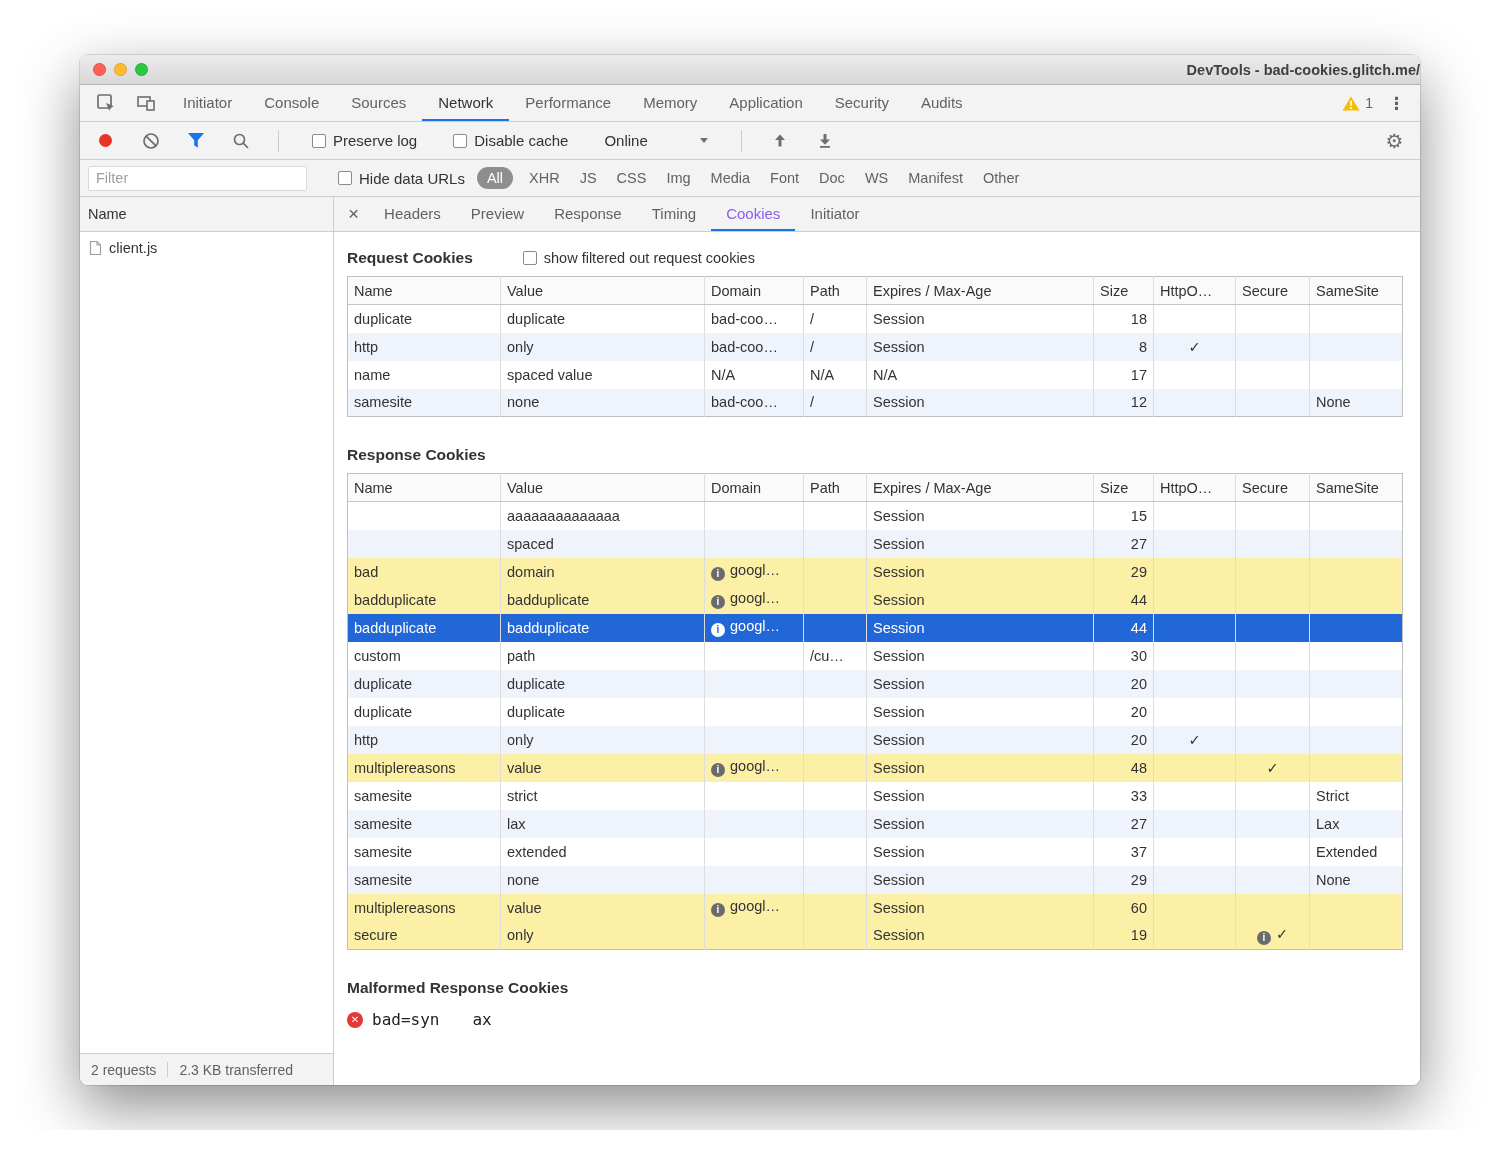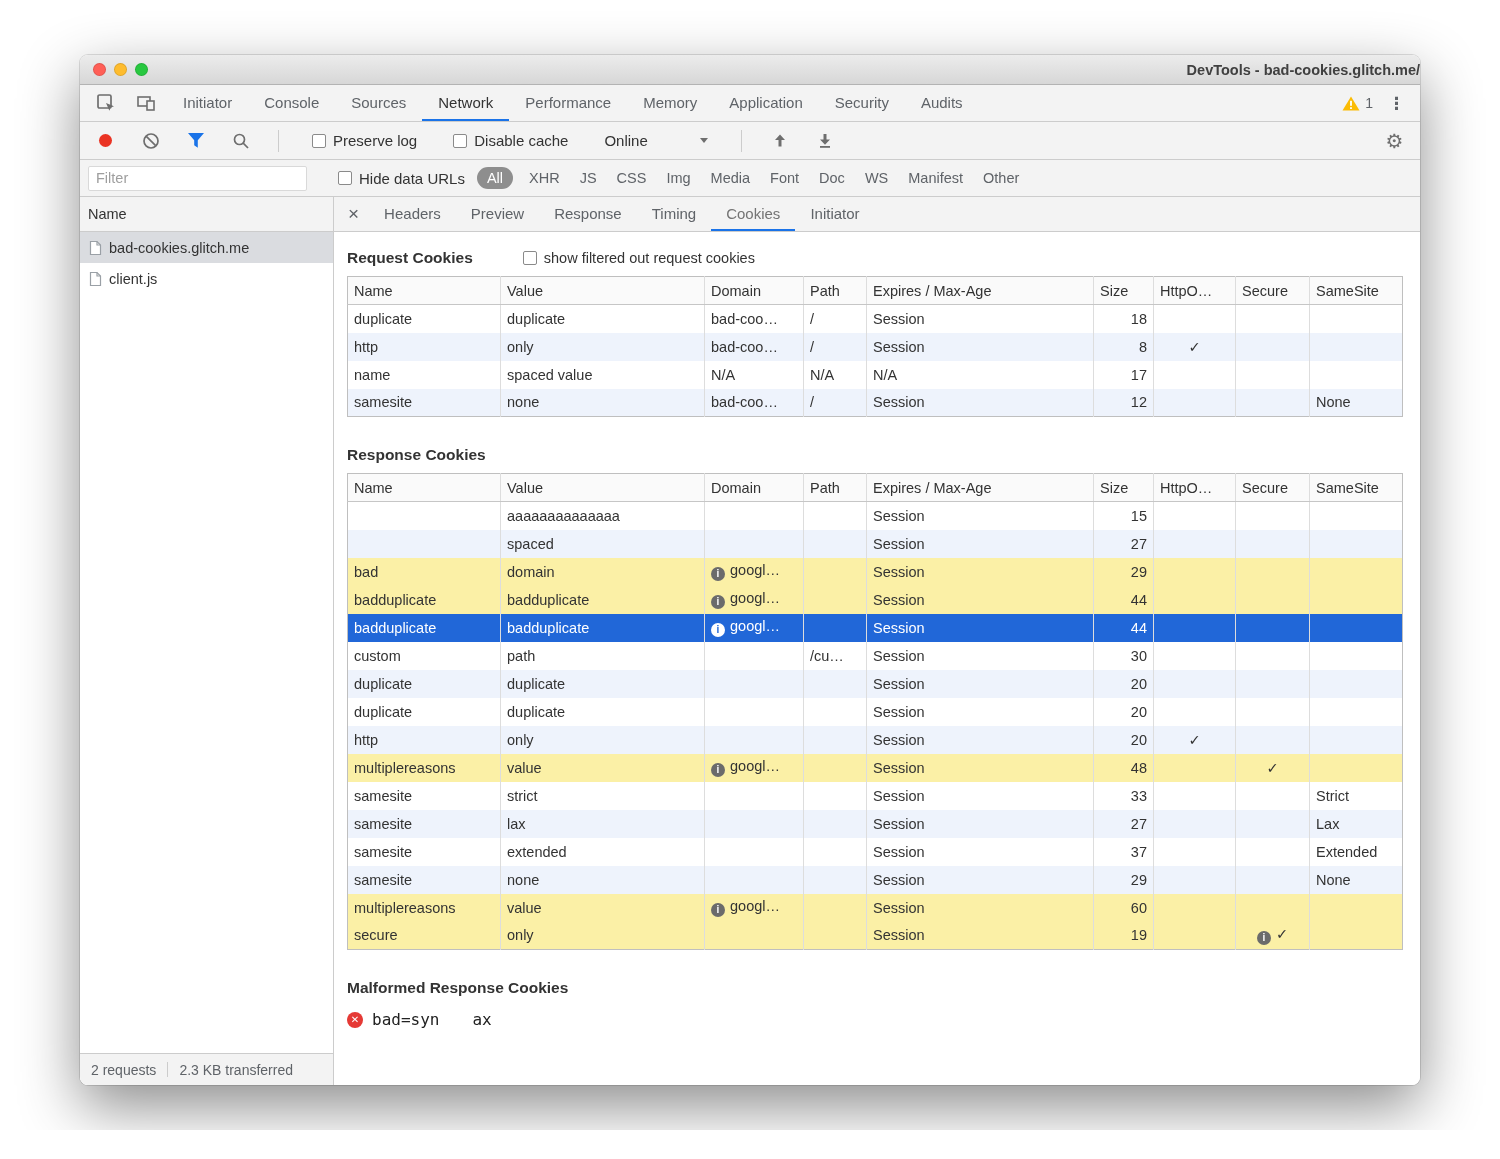--- a/index.html
+++ b/index.html
@@ -61,21 +61,21 @@
   .status-bar { margin-top: auto; height: 32px; flex: none; border-top: 1px solid #ccc; background: #f3f3f3;
                 display: flex; align-items: center; font-size: 14px; color: #5f6368; overflow: hidden; white-space: nowrap; }
   .status-bar .lead { padding-left: 11px; flex: none; }
   .status-bar .vsep { width: 1px; height: 15px; background: #ccc; margin: 0 11px; flex: none; }
 
   .detail { flex: 1; min-width: 0; display: flex; flex-direction: column; background: #fff; }
   .detail-tabs { height: 35px; flex: none; background: #f3f3f3; border-bottom: 1px solid #ccc; display: flex; align-items: stretch; }
   .close-x { display: flex; align-items: center; padding: 0 10px 0 14px; font-size: 19px; color: #5f6368; cursor: default; }
   .dtab { display: flex; align-items: center; padding: 0 15px; font-size: 15px; color: #5f6368;
           border-bottom: 2px solid transparent; cursor: default; }
-  .dtab.active { color: #737373; border-bottom-color: #1a73e8; }
+  .dtab.active { color: #8b5cf6; border-bottom-color: #1a73e8; }
   .content { flex: 1; overflow: auto; padding: 17px 14px 30px 13px; }
 
   .section-head { display: flex; align-items: center; gap: 50px; }
   .h { font-size: 15.5px; font-weight: bold; color: #333; }
   .section-title { margin-top: 29px; }
 
   
   .cookie-table { border-collapse: collapse; table-layout: fixed; width: 1055px; margin-top: 9px;
                   font-size: 14.5px; color: #333; border: 1px solid #bfbfbf; }
   .cookie-table th { font-weight: normal; text-align: left; background: #fafafa; border-bottom: 1px solid #c6c6c6; }
@@ -218,27 +218,20 @@
     <span class="pill">Manifest</span>
     <span class="pill">Other</span>
   </div>
 
   <div class="main">
 
     <div class="left-panel">
       <div class="left-header">
         <span>Name</span>
       </div>
-      <div class="req-row selected">
-        <svg width="13" height="16" viewBox="0 0 13 16">
-            <path d="M1.5 1.5 H8 L11.5 5 V14.5 H1.5 Z" fill="#fff" stroke="#9aa0a6" stroke-width="1.2"></path>
-            <path d="M8 1.5 V5 H11.5" fill="none" stroke="#9aa0a6" stroke-width="1.2"></path>
-          </svg>
-        <span>bad-cookies.glitch.me</span>
-      </div>
       <div class="req-row">
         <svg width="13" height="16" viewBox="0 0 13 16">
             <path d="M1.5 1.5 H8 L11.5 5 V14.5 H1.5 Z" fill="#fff" stroke="#9aa0a6" stroke-width="1.2"></path>
             <path d="M8 1.5 V5 H11.5" fill="none" stroke="#9aa0a6" stroke-width="1.2"></path>
           </svg>
         <span>client.js</span>
       </div>
       <div class="status-bar">
         <span class="lead">2 requests</span>
         <span class="vsep"></span>

